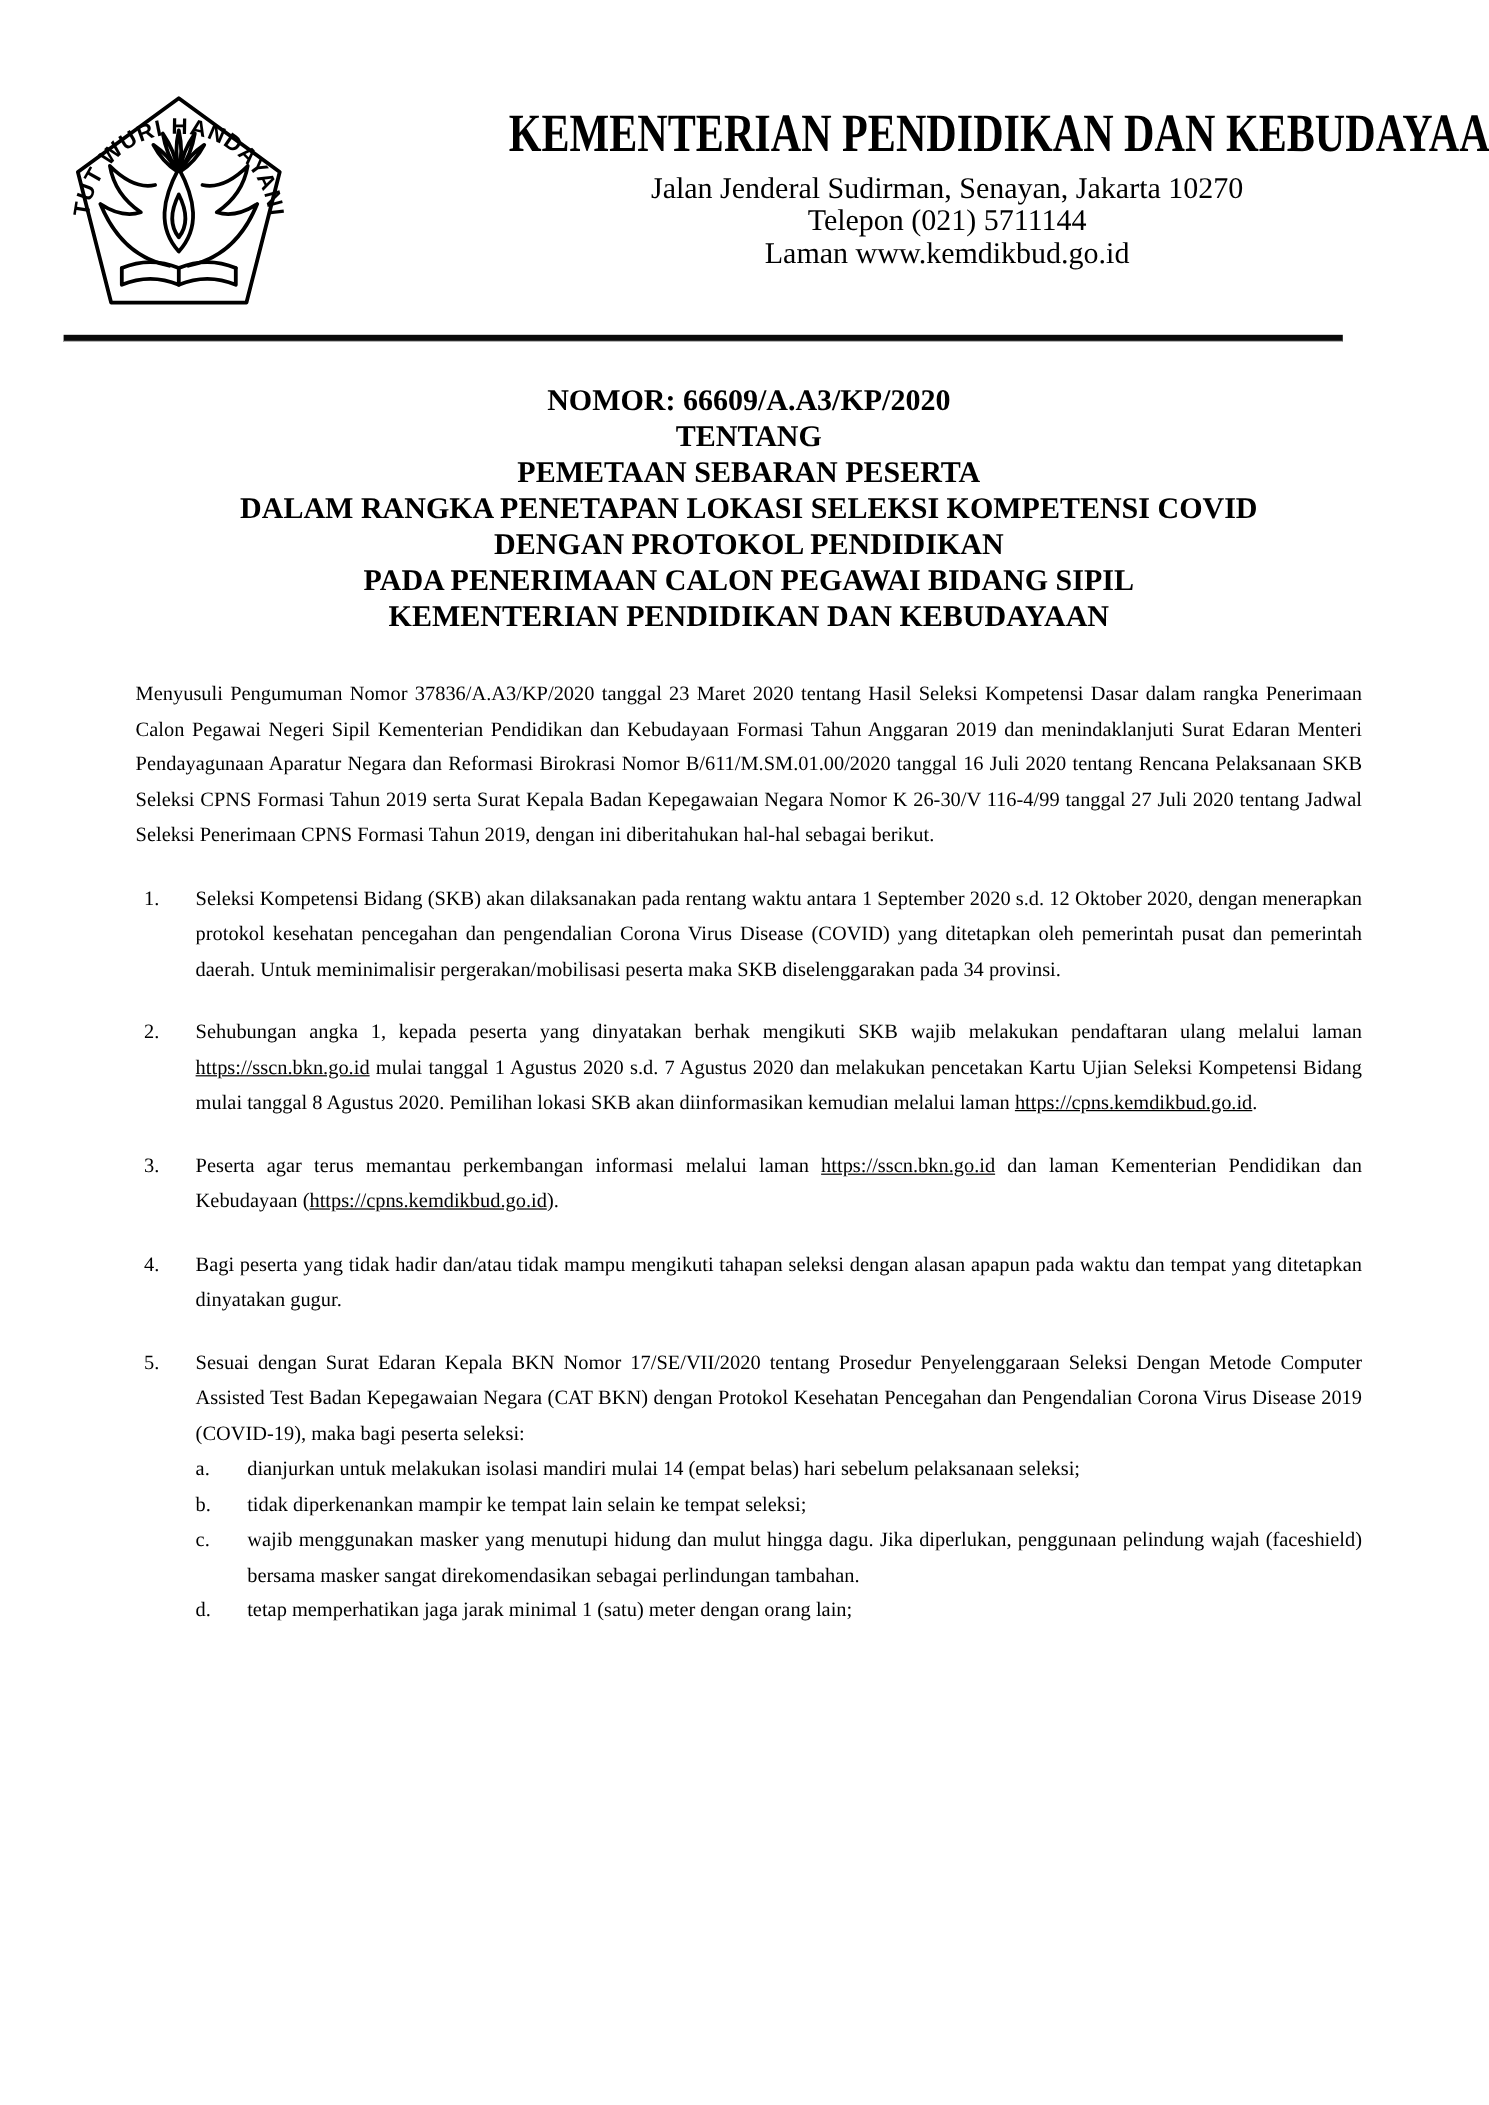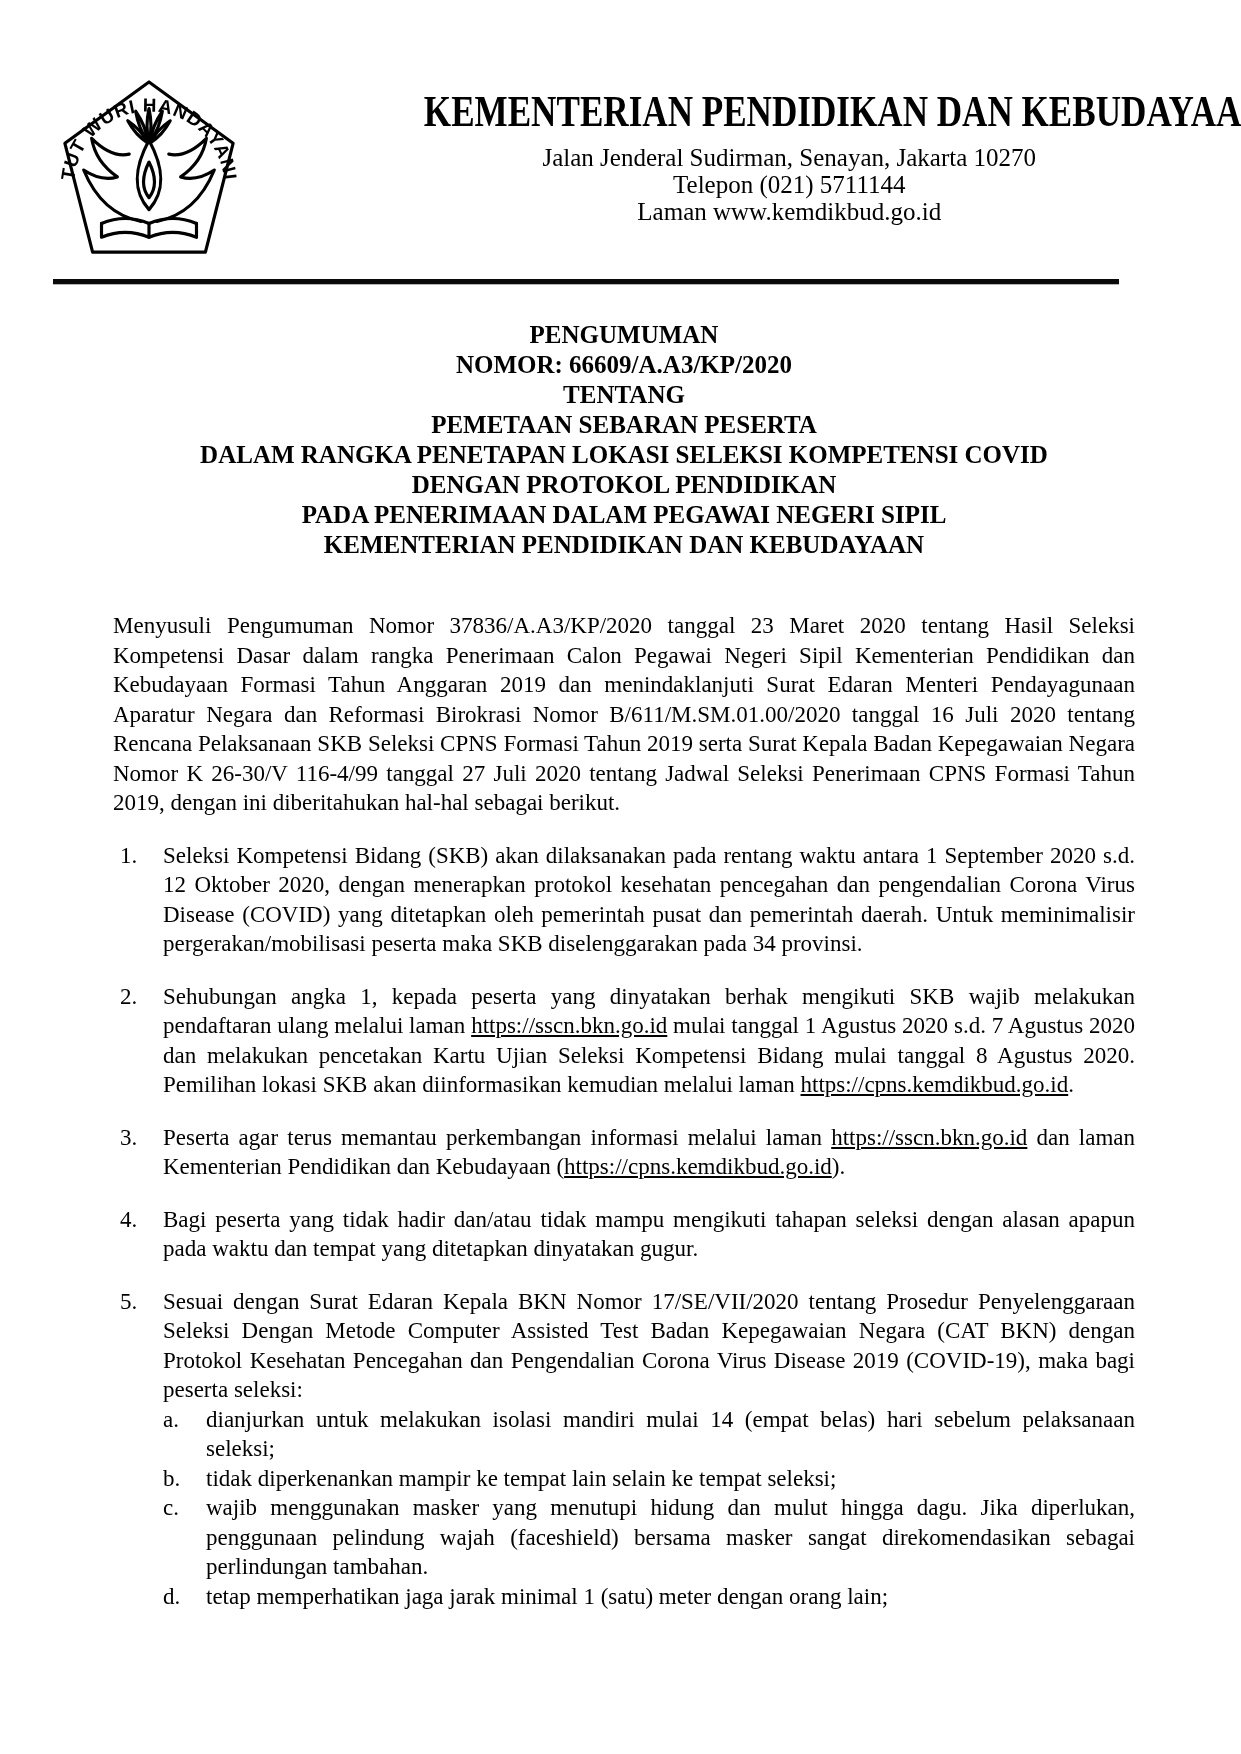--- a/index.html
+++ b/index.html
@@ -24,21 +24,21 @@
     margin-left:56px;
   }
   .addr{font-size:25px;line-height:27px;margin-top:9px;margin-right:56px;}
   .head-rule{
     height:5px;background:#0a0a0a;border-bottom:1px solid #b5b5b5;
     margin:16px 16px 0 -60px;
   }
   
   .title-block{margin-top:35px;text-align:center;font-weight:bold;font-size:25px;line-height:30px;}
   
-  .body-text{margin-top:51px;font-size:23px;line-height:29.5px;}
+  .body-text{margin-top:33px;font-size:17px;line-height:29.5px;}
   .jtext{text-align:justify;}
   .item{display:flex;margin-top:23px;}
   .item-num{width:50px;flex-shrink:0;box-sizing:border-box;padding-left:7px;}
   .item-body{flex:1;min-width:0;}
   .subitem{display:flex;}
   .sub-letter{width:43px;flex-shrink:0;}
   .sub-body{flex:1;min-width:0;}
   .it{}
   .lnk{text-decoration:underline;}
   svg .ln{fill:none;stroke:#000;stroke-width:3.2;stroke-linecap:round;stroke-linejoin:round;}
@@ -92,27 +92,26 @@
         <div>Jalan Jenderal Sudirman, Senayan, Jakarta 10270</div>
         <div>Telepon (021) 5711144</div>
         <div>Laman www.kemdikbud.go.id</div>
       </div>
     </div>
   </div>
 
   <div class="head-rule"></div>
 
   <div class="title-block">
-    <div>PENGUMUMAN</div>
     <div>NOMOR: 66609/A.A3/KP/2020</div>
     <div>TENTANG</div>
     <div>PEMETAAN SEBARAN PESERTA</div>
     <div>DALAM RANGKA PENETAPAN LOKASI SELEKSI KOMPETENSI COVID</div>
     <div>DENGAN PROTOKOL PENDIDIKAN</div>
-    <div>PADA PENERIMAAN DALAM PEGAWAI NEGERI SIPIL</div>
+    <div>PADA PENERIMAAN CALON PEGAWAI BIDANG SIPIL</div>
     <div>KEMENTERIAN PENDIDIKAN DAN KEBUDAYAAN</div>
   </div>
 
   <div class="body-text">
     <div class="jtext"><span>Menyusuli Pengumuman Nomor 37836/A.A3/KP/2020 tanggal 23 Maret 2020 tentang Hasil Seleksi Kompetensi Dasar dalam rangka Penerimaan Calon Pegawai Negeri Sipil Kementerian Pendidikan dan Kebudayaan Formasi Tahun Anggaran 2019 dan menindaklanjuti Surat Edaran Menteri Pendayagunaan Aparatur Negara dan Reformasi Birokrasi Nomor B/611/M.SM.01.00/2020 tanggal 16 Juli 2020 tentang Rencana Pelaksanaan SKB Seleksi CPNS Formasi Tahun 2019 serta Surat Kepala Badan Kepegawaian Negara Nomor K 26-30/V 116-4/99 tanggal 27 Juli 2020 tentang Jadwal Seleksi Penerimaan CPNS Formasi Tahun 2019, dengan ini diberitahukan hal-hal sebagai berikut.</span></div>
     <div>
         <div class="item">
           <div class="item-num">1.</div>
           <div class="item-body">
             <div class="jtext"><span>Seleksi Kompetensi Bidang (SKB) akan dilaksanakan pada rentang waktu antara 1 September 2020 s.d. 12 Oktober 2020, dengan menerapkan protokol kesehatan pencegahan dan pengendalian </span><span class="it">Corona Virus Disease</span><span> (COVID) yang ditetapkan oleh pemerintah pusat dan pemerintah daerah. Untuk meminimalisir pergerakan/mobilisasi peserta maka SKB diselenggarakan pada 34 provinsi.</span></div>

